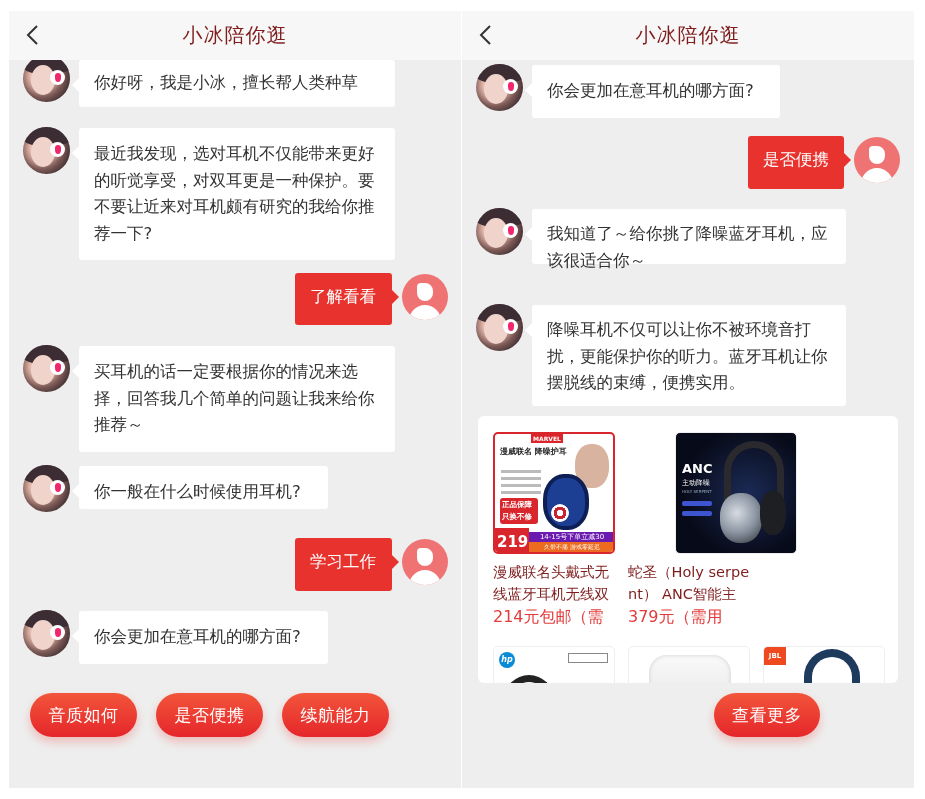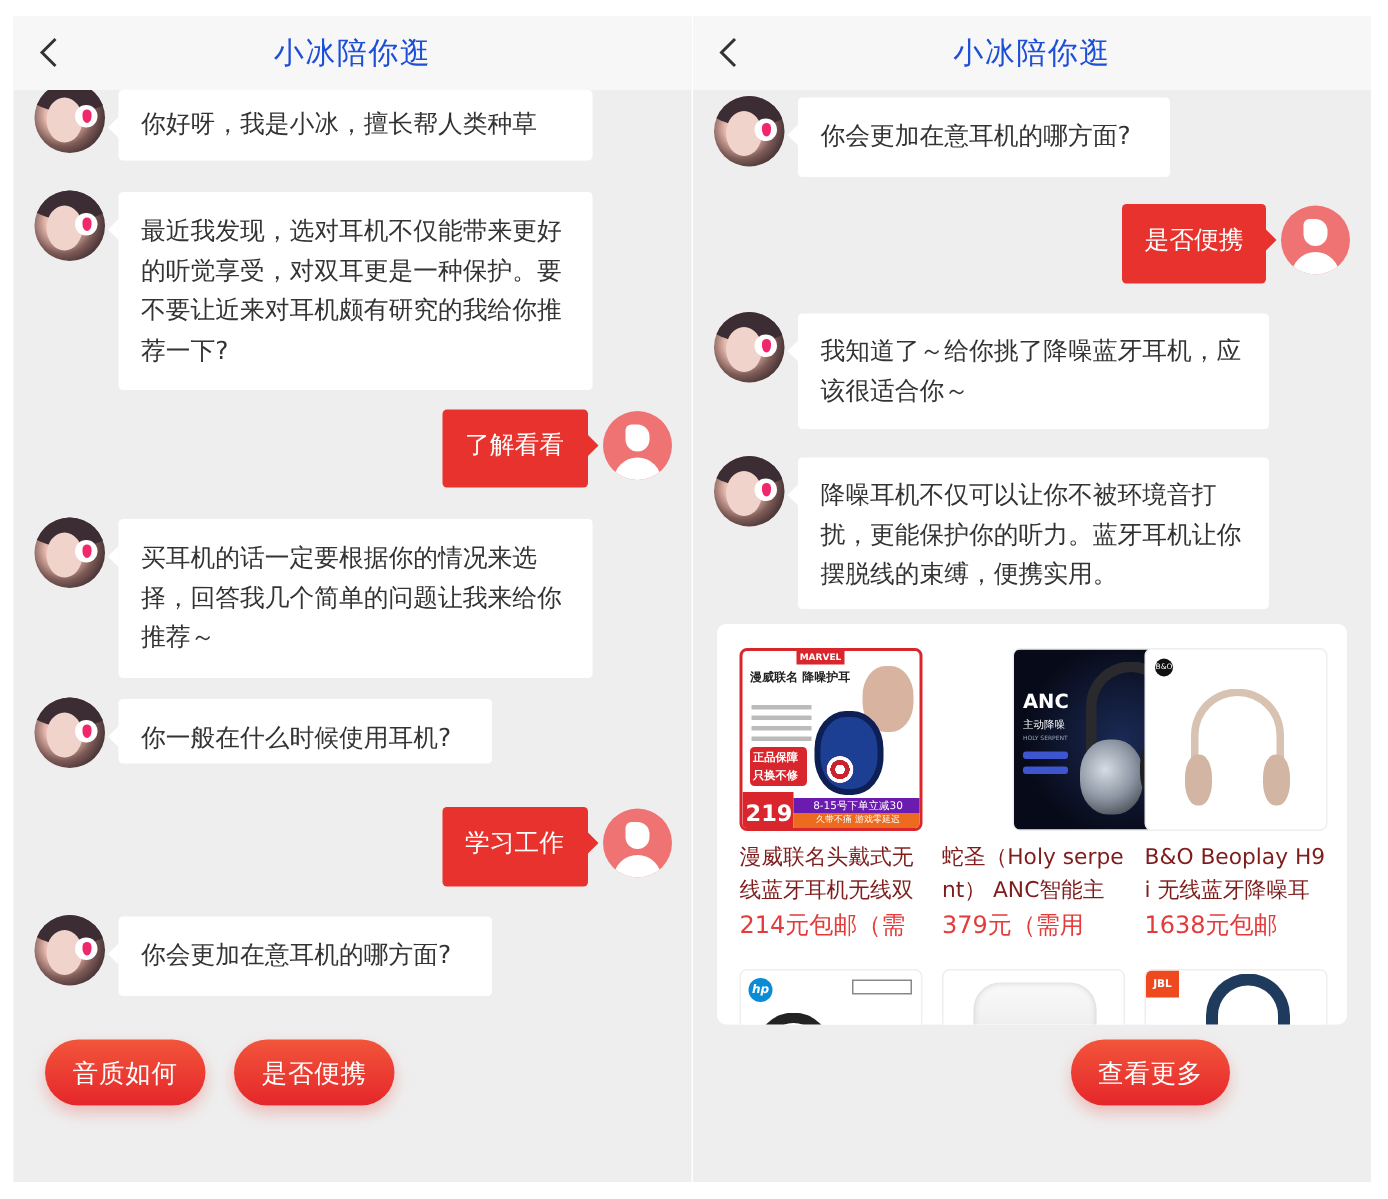--- a/index.html
+++ b/index.html
@@ -15,21 +15,21 @@
 
   .header {
     position: absolute; left: 0; top: 0; width: 100%; height: 49px;
     background: #f7f7f7; display: flex; align-items: center; justify-content: center;
     z-index: 5;
   }
   .header .back {
     position: absolute; left: 16px; top: 9px; width: 20px; height: 30px;
     display: flex; align-items: center; cursor: pointer;
   }
-  .header .title { font-size: 20px; color: #1d4ed8; letter-spacing: 1px; }
+  .header .title { font-size: 20px; color: #7f1d1d; letter-spacing: 1px; }
   .avatar-bot {
     width: 47px; height: 47px; border-radius: 50%; position: absolute;
     background: radial-gradient(circle at 40% 45%, #f3d7cf 0%, #e6b9ad 30%, #7d5a56 55%, #3a2a2e 80%);
     overflow: hidden;
   }
   .avatar-bot .hair {
     position: absolute; left: -4px; top: -6px; width: 56px; height: 26px; border-radius: 50%;
     background: #3b2d33;
   }
   .avatar-bot .face {
@@ -171,20 +171,21 @@
     <div class="hair"></div>
       <div class="face"></div>
     <div class="badge">
         <i></i>
       </div>
   </div>
   <div class="bubble bot" style="left:70px;top:600px;width:249px;height:53px;padding-top:13px;">你会更加在意耳机的哪方面?</div>
 
   <div class="pill" style="left:21px;top:682px;width:107px;">音质如何</div>
   <div class="pill" style="left:147px;top:682px;width:107px;">是否便携</div>
+  <div class="pill" style="left:273px;top:682px;width:107px;">续航能力</div>
 </div>
 
 <div class="panel right">
   <div class="header">
     <div class="back">
       <svg width="14" height="22" viewBox="0 0 14 22">
           <path d="M12 2 L3 11 L12 20" stroke="#333" stroke-width="2" fill="none"></path>
         </svg>
     </div>
     <div class="title">小冰陪你逛</div>
@@ -205,21 +206,21 @@
       <div class="body"></div>
   </div>
 
   <div class="avatar-bot" style="left:14px;top:197px;">
     <div class="hair"></div>
       <div class="face"></div>
     <div class="badge">
         <i></i>
       </div>
   </div>
-  <div class="bubble bot" style="left:70px;top:198px;width:314px;height:77px;padding-top:12px;">我知道了～给你挑了降噪蓝牙耳机，应该很适合你～</div>
+  <div class="bubble bot" style="left:70px;top:198px;width:314px;height:55px;padding-top:12px;">我知道了～给你挑了降噪蓝牙耳机，应该很适合你～</div>
 
   <div class="avatar-bot" style="left:14px;top:293px;">
     <div class="hair"></div>
       <div class="face"></div>
     <div class="badge">
         <i></i>
       </div>
   </div>
   <div class="bubble bot" style="left:70px;top:294px;width:314px;height:101px;padding-top:12px;">降噪耳机不仅可以让你不被环境音打扰，更能保护你的听力。蓝牙耳机让你摆脱线的束缚，便携实用。</div>
 
@@ -233,21 +234,21 @@
           <div style="height:3px;background:#bbb;margin:4px 0;"></div>
           <div style="height:3px;background:#bbb;margin:4px 0;"></div>
           <div style="height:3px;background:#bbb;margin:4px 0;"></div>
           <div style="height:3px;background:#bbb;margin:4px 0;"></div>
         </div>
         <div style="position:absolute;right:4px;top:10px;width:34px;height:44px;border-radius:45%;background:#d8b4a0;"></div>
         <div style="position:absolute;left:48px;top:40px;width:46px;height:56px;border-radius:45%;background:#1c3f94;border:4px solid #0d1f55;"></div>
         <div style="position:absolute;left:56px;top:70px;width:18px;height:18px;border-radius:50%;background:radial-gradient(circle,#fff 0 25%,#c92230 26% 50%,#fff 51% 70%,#c92230 71%);"></div>
         <div style="position:absolute;left:5px;top:64px;width:38px;height:26px;background:#d9262c;border-radius:3px;color:#fff;font-size:7.5px;line-height:12px;padding:1px 2px;font-weight:bold;">正品保障 只换不修</div>
         <div style="position:absolute;left:0;bottom:0;width:34px;height:24px;background:#d9262c;color:#fff;font-size:15px;font-weight:bold;line-height:28px;padding-left:2px;">219</div>
-        <div style="position:absolute;left:34px;bottom:10px;width:86px;height:10px;background:#6b1bb0;color:#fff;font-size:7px;line-height:10px;text-align:center;">8-15号下单立减30</div>
+        <div style="position:absolute;left:34px;bottom:10px;width:86px;height:10px;background:#6b1bb0;color:#fff;font-size:7px;line-height:10px;text-align:center;">14-15号下单立减30</div>
         <div style="position:absolute;left:34px;bottom:0;width:86px;height:10px;background:#ec6b1e;color:#fff;font-size:6px;line-height:10px;text-align:center;">久带不痛 游戏零延迟</div>
       </div>
       <div class="name">漫威联名头戴式无线蓝牙耳机无线双</div>
       <div class="price">214元包邮（需</div>
     </div>
 
     <div class="product" style="left:150px;top:16px;">
       <div class="img img-anc">
         <div style="position:absolute;left:6px;top:28px;color:#fff;font-size:13px;font-weight:bold;">ANC</div>
         <div style="position:absolute;left:6px;top:45px;color:#fff;font-size:7px;">主动降噪</div>
@@ -255,30 +256,20 @@
         <div style="position:absolute;left:6px;top:68px;width:30px;height:5px;background:#3e55d0;border-radius:2px;"></div>
         <div style="position:absolute;left:6px;top:78px;width:30px;height:5px;background:#3e55d0;border-radius:2px;"></div>
         <div style="position:absolute;left:48px;top:8px;width:60px;height:80px;border:7px solid #2a2a2e;border-bottom:none;border-radius:32px 32px 0 0;"></div>
         <div style="position:absolute;left:44px;top:60px;width:42px;height:50px;border-radius:45%;background:radial-gradient(circle at 40% 40%,#d7dce3 0%,#8b95a2 50%,#2b2e33 100%);"></div>
         <div style="position:absolute;left:84px;top:58px;width:26px;height:44px;border-radius:45%;background:#1e1f23;"></div>
       </div>
       <div class="name">蛇圣（Holy serpent） ANC智能主</div>
       <div class="price">379元（需用</div>
     </div>
 
-    <div class="product" style="left:285px;top:16px;">
-      <div class="img img-bo">
-        <div style="position:absolute;left:6px;top:6px;width:12px;height:12px;border-radius:50%;background:#111;color:#fff;font-size:5px;text-align:center;line-height:12px;">B&amp;O</div>
-        <div style="position:absolute;left:30px;top:26px;width:62px;height:62px;border:5px solid #d8c3b2;border-bottom:none;border-radius:31px 31px 0 0;"></div>
-        <div style="position:absolute;left:26px;top:70px;width:18px;height:34px;border-radius:45%;background:#d2b6a3;"></div>
-        <div style="position:absolute;left:78px;top:70px;width:18px;height:34px;border-radius:45%;background:#d2b6a3;"></div>
-      </div>
-      <div class="name">B&amp;O Beoplay H9i 无线蓝牙降噪耳</div>
-      <div class="price">1638元包邮</div>
-    </div>
 
     <div class="product" style="left:15px;top:230px;">
       <div class="img img-hp">
         <div style="position:absolute;left:5px;top:5px;width:16px;height:16px;border-radius:50%;background:#0a8bd6;color:#fff;font-size:8px;font-style:italic;font-weight:bold;text-align:center;line-height:16px;">hp</div>
         <div style="position:absolute;right:6px;top:6px;width:40px;height:10px;border:1px solid #888;"></div>
         <div style="position:absolute;left:10px;top:28px;width:50px;height:30px;border:7px solid #222;border-bottom:none;border-radius:25px 25px 0 0;"></div>
       </div>
     </div>
     <div class="product" style="left:150px;top:230px;">
       <div class="img img-airpods">

